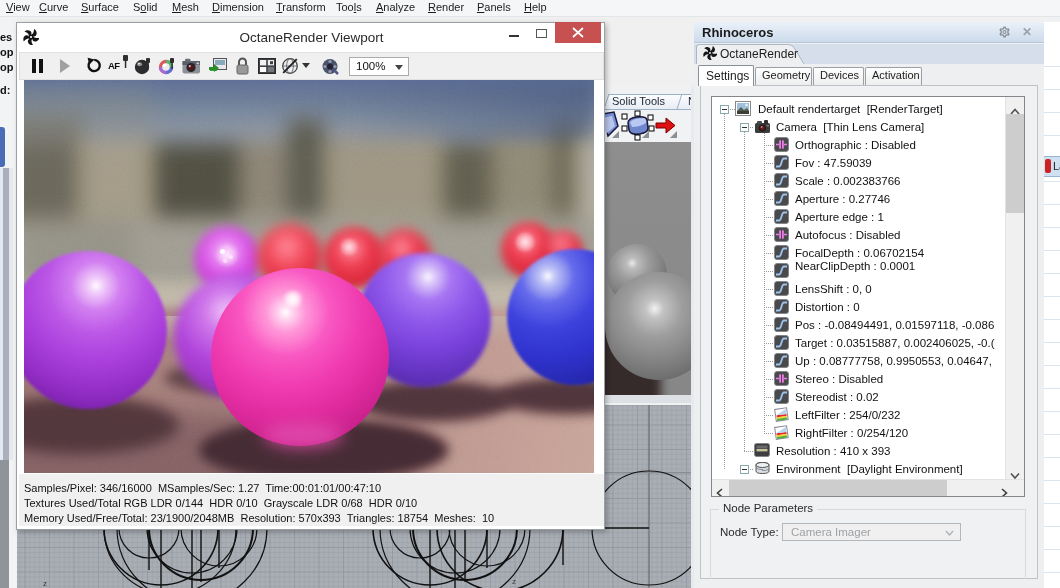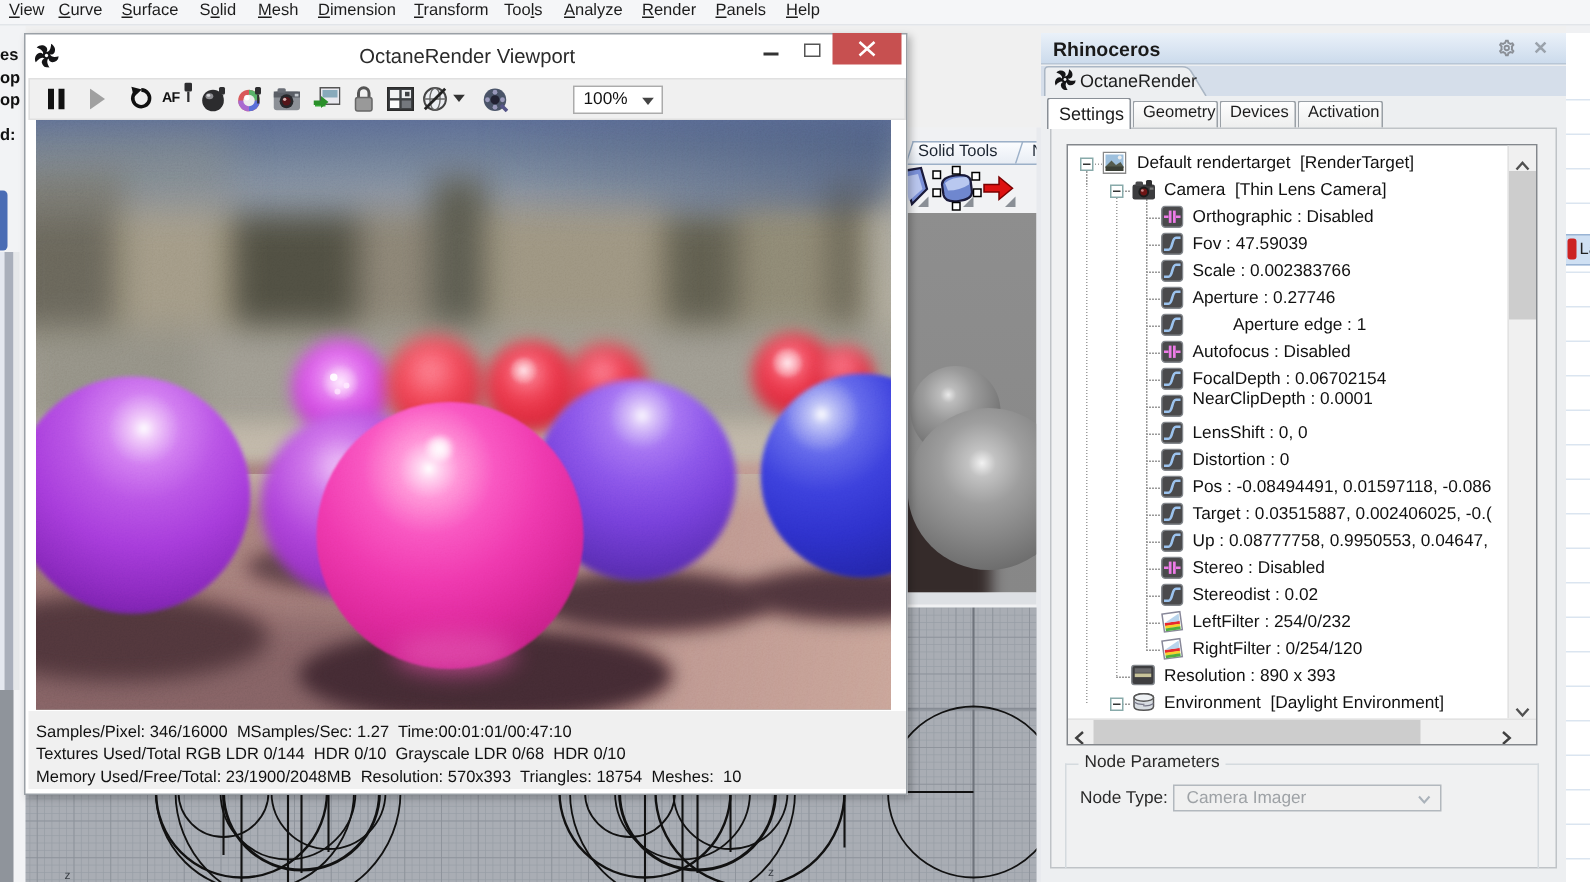--- a/index.html
+++ b/index.html
@@ -249,21 +249,21 @@
           <div class="abs" style="left: 62px; top: 94px; width: 17px; height: 16px;"><svg width="15" height="15" viewBox="0 0 15 15">
               <rect x="0.5" y="0.5" width="14" height="14" rx="2.5" fill="#4a4a4c" stroke="#83878c"></rect>
               <path d="M2 11.5 L5 11.5 C8 11.5 7 3.5 10 3.5 L13 3.5" fill="none" stroke="#9cc3ee" stroke-width="1.8"></path>
             </svg></div>
           <div class="abs" style="left: 83px; top: 96px; white-space: nowrap;">Aperture : 0.27746</div>
           <div class="abs" style="left: 52px; top: 120px; width: 10px; height: 1px; background-image: repeating-linear-gradient(90deg, rgb(153, 153, 153) 0px, rgb(153, 153, 153) 1px, transparent 1px, transparent 2px);"></div>
           <div class="abs" style="left: 62px; top: 112px; width: 17px; height: 16px;"><svg width="15" height="15" viewBox="0 0 15 15">
               <rect x="0.5" y="0.5" width="14" height="14" rx="2.5" fill="#4a4a4c" stroke="#83878c"></rect>
               <path d="M2 11.5 L5 11.5 C8 11.5 7 3.5 10 3.5 L13 3.5" fill="none" stroke="#9cc3ee" stroke-width="1.8"></path>
             </svg></div>
-          <div class="abs" style="left: 83px; top: 114px; white-space: nowrap; margin-left: 27px;">Aperture edge : 1</div>
+          <div class="abs" style="left: 83px; top: 114px; white-space: nowrap;">Aperture edge : 1</div>
           <div class="abs" style="left: 52px; top: 138px; width: 10px; height: 1px; background-image: repeating-linear-gradient(90deg, rgb(153, 153, 153) 0px, rgb(153, 153, 153) 1px, transparent 1px, transparent 2px);"></div>
           <div class="abs" style="left: 62px; top: 130px; width: 17px; height: 16px;"><svg width="15" height="15" viewBox="0 0 15 15">
               <rect x="0.5" y="0.5" width="14" height="14" rx="2.5" fill="#4a4a4c" stroke="#83878c"></rect>
               <path d="M2 7.5 L5 7.5 M10 7.5 L13 7.5" stroke="#ee7ce8" stroke-width="1.6"></path>
               <rect x="5.2" y="3.4" width="1.8" height="8.2" fill="#ee7ce8"></rect>
               <rect x="8" y="3.4" width="1.8" height="8.2" fill="#ee7ce8"></rect>
             </svg></div>
           <div class="abs" style="left: 83px; top: 132px; white-space: nowrap;">Autofocus : Disabled</div>
           <div class="abs" style="left: 52px; top: 156px; width: 10px; height: 1px; background-image: repeating-linear-gradient(90deg, rgb(153, 153, 153) 0px, rgb(153, 153, 153) 1px, transparent 1px, transparent 2px);"></div>
           <div class="abs" style="left: 62px; top: 148px; width: 17px; height: 16px;"><svg width="15" height="15" viewBox="0 0 15 15">
@@ -342,21 +342,21 @@
                 <path d="M2.5 7.6 L12.5 7.6 L12.5 2.6 Z" fill="#b8d4ec"></path>
               </g>
             </svg></div>
           <div class="abs" style="left: 83px; top: 330px; white-space: nowrap;">RightFilter : 0/254/120</div>
           <div class="abs" style="left: 32px; top: 354px; width: 10px; height: 1px; background-image: repeating-linear-gradient(90deg, rgb(153, 153, 153) 0px, rgb(153, 153, 153) 1px, transparent 1px, transparent 2px);"></div>
           <div class="abs" style="left: 42px; top: 346px; width: 17px; height: 16px;"><svg width="16" height="14" viewBox="0 0 16 14">
               <rect x="0.5" y="0.5" width="15" height="13" rx="2" fill="#3e3e40" stroke="#83878c"></rect>
               <rect x="2.5" y="6" width="11" height="2.4" fill="#c8c49a"></rect>
               <rect x="2.5" y="2.5" width="11" height="3" fill="#6a6a6c"></rect>
             </svg></div>
-          <div class="abs" style="left: 64px; top: 348px; white-space: nowrap;">Resolution : 890 x 393</div>
+          <div class="abs" style="left: 64px; top: 348px; white-space: nowrap;">Resolution : 410 x 393</div>
           <div class="abs" style="left: 32px; top: 372px; width: 10px; height: 1px; background-image: repeating-linear-gradient(90deg, rgb(153, 153, 153) 0px, rgb(153, 153, 153) 1px, transparent 1px, transparent 2px);"></div>
           <div class="abs" style="left: 28px; top: 368px; width: 9px; height: 9px; background: rgb(255, 255, 255); border: 1px solid rgb(136, 170, 170);">
             <div class="abs" style="left:1px;top:3px;width:5px;height:1px;background:#333;"></div>
           </div>
           <div class="abs" style="left: 42px; top: 364px; width: 17px; height: 16px;"><svg width="17" height="15" viewBox="0 0 17 15">
               <path d="M2 4 Q2 1.5 8.5 1.5 Q15 1.5 15 4 L15 10 Q15 12.5 8.5 12.5 Q2 12.5 2 10 Z" fill="#d8dde2" stroke="#555" stroke-width="1"></path>
               <ellipse cx="8.5" cy="4" rx="6.5" ry="2.5" fill="#eef1f4" stroke="#555" stroke-width="1"></ellipse>
               <path d="M2 7 Q5 9 9 8.5" fill="none" stroke="#778" stroke-width="0.8"></path>
               <path d="M15 8 Q12 10 8 9.5" fill="none" stroke="#778" stroke-width="0.8"></path>
             </svg></div>
@@ -491,21 +491,21 @@
         </svg>
         <svg class="abs" style="left:302px;top:6px;" width="18" height="17" viewBox="0 0 18 17">
           <circle cx="9" cy="8.5" r="7.5" fill="#4a5468"></circle>
           <circle cx="9" cy="8.5" r="3" fill="#223"></circle>
           <circle cx="9" cy="3.5" r="1.6" fill="#99b"></circle>
           <circle cx="9" cy="13.5" r="1.6" fill="#99b"></circle>
           <circle cx="4" cy="8.5" r="1.6" fill="#99b"></circle>
           <circle cx="14" cy="8.5" r="1.6" fill="#99b"></circle>
           <path d="M13 12 L17 16" stroke="#558" stroke-width="2.5"></path>
         </svg>
-        <div class="abs" style="left:330px;top:5px;width:60px;height:19px;background:#fff;border:1px solid #ababab;margin-left:33px;">
+        <div class="abs" style="left:330px;top:5px;width:60px;height:19px;background:#fff;border:1px solid #ababab;">
           <div class="abs" style="left:6px;top:2px;font-size:11.5px;color:#111;">100%</div>
           <svg class="abs" style="right:5px;top:7px;" width="8" height="5">
             <path d="M0 0 L8 0 L4 5 Z" fill="#444"></path>
           </svg>
         </div>
       </div>
 
   <div class="abs" id="rimg" style="left:7px;top:57px;width:570px;height:393px;overflow:hidden;background:#8a8a8a;">
 
     <div class="abs" style="left:0;top:0;width:570px;height:240px;background:linear-gradient(#57678e 0%, #65748f 8%, #7f8a9b 20%, #93989e 35%, #a2a095 55%, #ada694 75%, #b6ad9b 100%);"></div>

